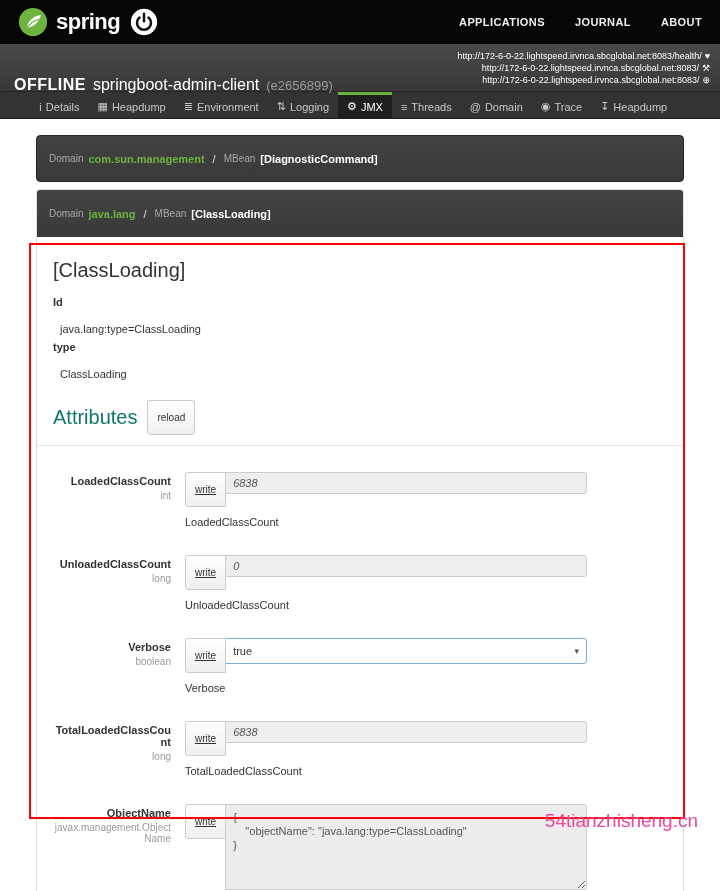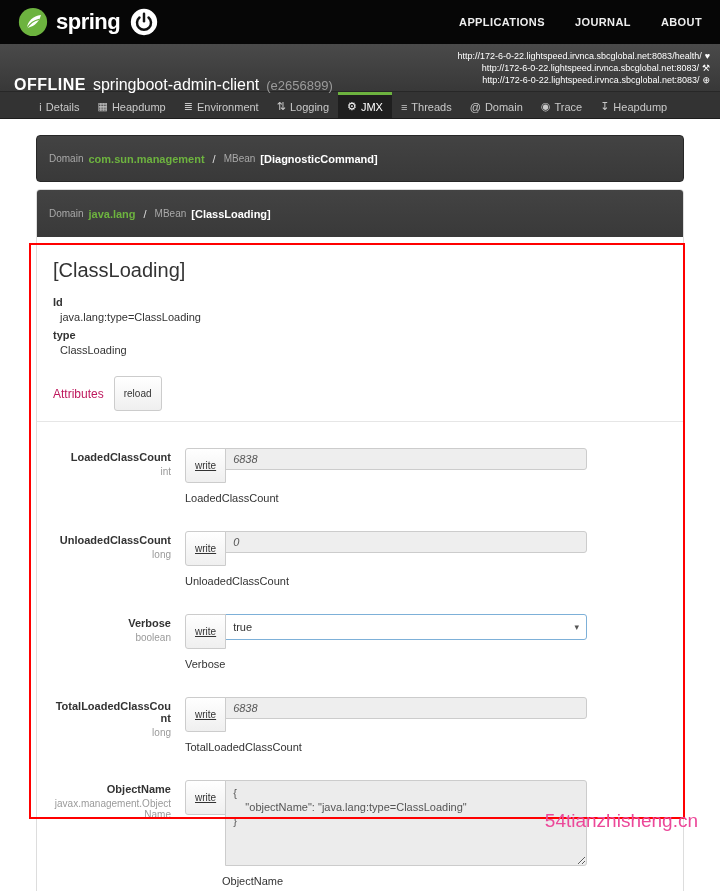--- a/index.html
+++ b/index.html
@@ -42,24 +42,24 @@
   .domain-bar .sep { color:#ddd; font-size:11px; margin:0 3px; }
   .domain-bar .mbean { color:#fff; font-size:11px; font-weight:bold; }
 
   .panel { border:1px solid #ddd; border-radius:4px; margin-bottom:8px; background:#fff; }
   .panel .domain-bar.heading { border:none; border-radius:3px 3px 0 0; margin-bottom:0; }
   .panel-body { position:relative; padding:14px 16px 26px; }
   .annotation { position:absolute; left:-8px; right:-2px; top:6px; height:576px; border:2px solid #f00; pointer-events:none; z-index:5; }
 
   .mbean-title { font-size:20px; font-weight:500; color:#333; margin:8px 0 14px; }
   .kv .k { font-size:11px; font-weight:bold; color:#333; margin-top:2px; }
-  .kv .v { font-size:11px; color:#333; padding-left:7px; margin:3px 0 6px; }
+  .kv .v { font-size:11px; color:#333; padding-left:7px; margin:15px 0 6px; }
 
   .attr-head { display:flex; align-items:center; gap:10px; margin-top:20px; }
-  .attr-head h3 { font-size:12px; font-weight:500; color:#be185d; margin:0; }
+  .attr-head h3 { font-size:20px; font-weight:500; color:#0f766e; margin:0; }
   .btn { font-family:inherit; font-size:10px; color:#333; background:linear-gradient(#fff,#efefef); border:1px solid #ccc; border-radius:3px; padding:11px 9px; cursor:pointer; }
   .divider { border:none; border-top:1px solid #e6e6e6; margin:10px -16px 26px; }
 
   .attr-row { display:flex; margin-bottom:27px; }
   .attr-label { width:132px; flex:none; text-align:right; padding-right:14px; padding-top:3px; }
   .attr-name { font-size:11px; font-weight:bold; color:#333; overflow-wrap:break-word; word-break:break-word; }
   .attr-type { font-size:10px; color:#9a9a9a; margin-top:3px; overflow-wrap:break-word; word-break:break-word; }
   .attr-control { width:402px; flex:none; }
   .input-group { display:flex; align-items:stretch; }
   .input-group.top { align-items:flex-start; }

